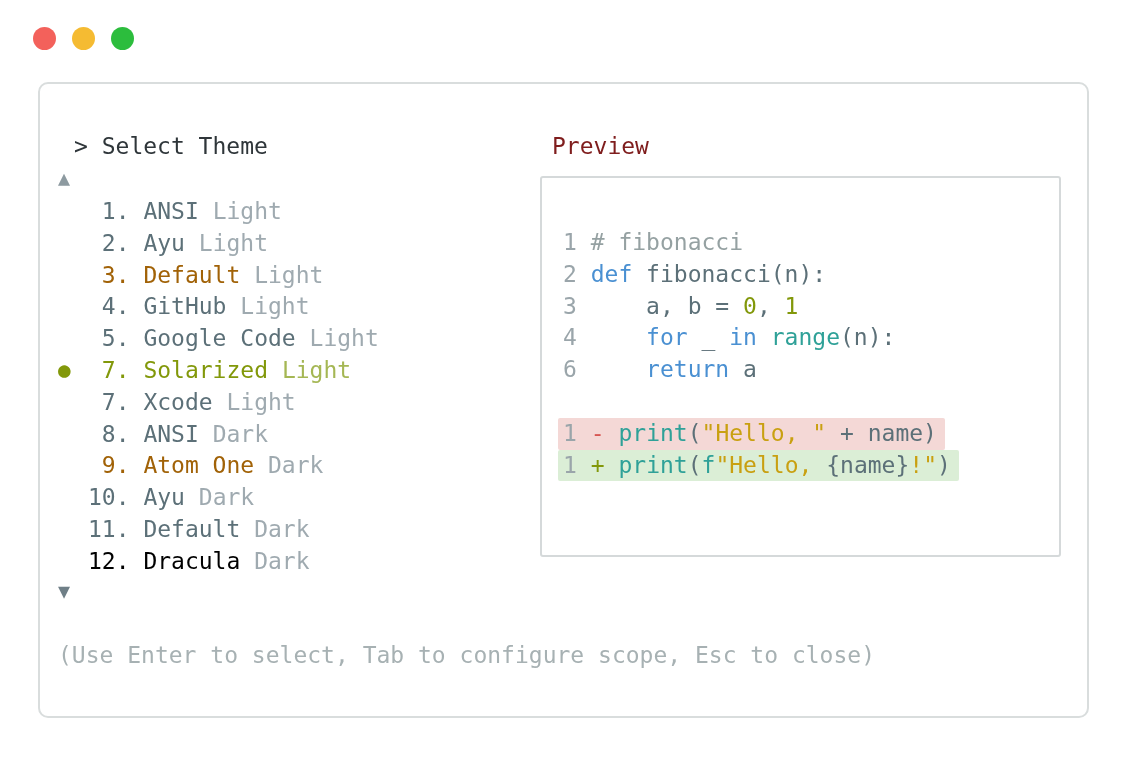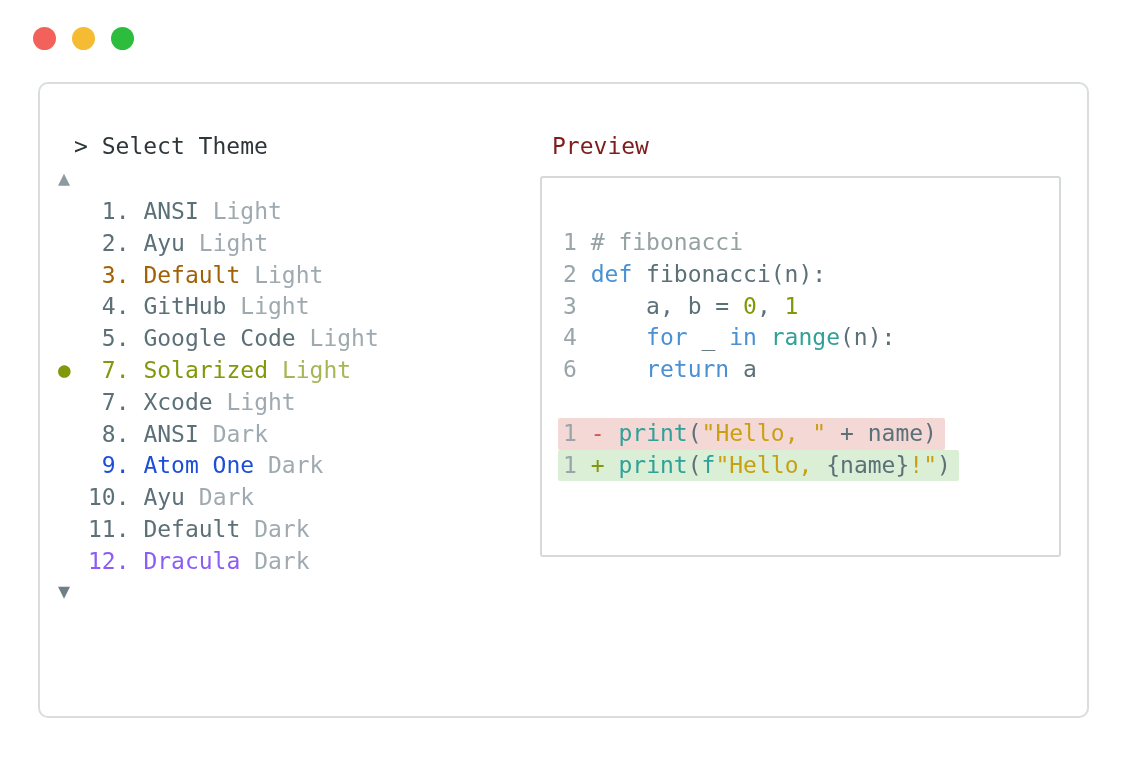--- a/index.html
+++ b/index.html
@@ -77,38 +77,39 @@
       <div class="theme-item">
         <span class="bullet-gutter" style="color: rgb(130, 152, 10);"> </span>
         <span class="item-text"><span style="color: rgb(92, 112, 120);"> 7. Xcode </span><span style="color: rgb(159, 170, 176);">Light</span></span>
       </div>
       <div class="theme-item">
         <span class="bullet-gutter" style="color: rgb(130, 152, 10);"> </span>
         <span class="item-text"><span style="color: rgb(92, 112, 120);"> 8. ANSI </span><span style="color: rgb(159, 170, 176);">Dark</span></span>
       </div>
       <div class="theme-item">
         <span class="bullet-gutter" style="color: rgb(130, 152, 10);"> </span>
-        <span class="item-text"><span style="color: #1d4ed8; text-align: right;"> 9. Atom One </span><span style="color: rgb(159, 170, 176);">Dark</span></span>
+        <span class="item-text"><span style="color: #a16207; text-align: right;"> 9. Atom One </span><span style="color: rgb(159, 170, 176);">Dark</span></span>
       </div>
       <div class="theme-item">
         <span class="bullet-gutter" style="color: rgb(130, 152, 10);"> </span>
         <span class="item-text"><span style="color: rgb(92, 112, 120);">10. Ayu </span><span style="color: rgb(159, 170, 176);">Dark</span></span>
       </div>
       <div class="theme-item">
         <span class="bullet-gutter" style="color: rgb(130, 152, 10);"> </span>
         <span class="item-text"><span style="color: rgb(92, 112, 120);">11. Default </span><span style="color: rgb(159, 170, 176);">Dark</span></span>
       </div>
       <div class="theme-item">
         <span class="bullet-gutter" style="color: rgb(130, 152, 10);"> </span>
-        <span class="item-text"><span style="color: #8b5cf6; margin-top: 37px;">12. Dracula </span><span style="color: rgb(159, 170, 176);">Dark</span></span>
+        <span class="item-text"><span style="color: #000000; margin-top: 37px;">12. Dracula </span><span style="color: rgb(159, 170, 176);">Dark</span></span>
       </div>
     </div>
 
   <div class="scroll-down">▼</div>
 
+  <div class="mono help-text">(Use Enter to select, Tab to configure scope, Esc to close)</div>
 
   <div class="preview-box">
     <div class="code-lines">
         <div class="code-line"><span class="line-inner"><span style="color: rgb(154, 165, 170);">1</span><span style="color: rgb(92, 112, 120);"> </span><span style="color: rgb(149, 161, 162);"># fibonacci</span></span></div>
         <div class="code-line"><span class="line-inner"><span style="color: rgb(154, 165, 170);">2</span><span style="color: rgb(92, 112, 120);"> </span><span style="color: rgb(74, 144, 210);">def</span><span style="color: rgb(92, 112, 120);"> fibonacci(n):</span></span></div>
         <div class="code-line"><span class="line-inner"><span style="color: rgb(154, 165, 170);">3</span><span style="color: rgb(92, 112, 120);">     a, b = </span><span style="color: rgb(130, 152, 10);">0</span><span style="color: rgb(92, 112, 120);">, </span><span style="color: rgb(130, 152, 10);">1</span></span></div>
         <div class="code-line"><span class="line-inner"><span style="color: rgb(154, 165, 170);">4</span><span style="color: rgb(92, 112, 120);">     </span><span style="color: rgb(74, 144, 210);">for</span><span style="color: rgb(92, 112, 120);"> _ </span><span style="color: rgb(74, 144, 210);">in</span><span style="color: rgb(92, 112, 120);"> </span><span style="color: rgb(47, 161, 152);">range</span><span style="color: rgb(92, 112, 120);">(n):</span></span></div>
         <div class="code-line"><span class="line-inner"><span style="color: rgb(154, 165, 170);">6</span><span style="color: rgb(92, 112, 120);">     </span><span style="color: rgb(74, 144, 210);">return</span><span style="color: rgb(92, 112, 120);"> a</span></span></div>
         <div class="code-line"><span class="line-inner"><span style="color: rgb(154, 165, 170);"></span></span></div>
         <div class="code-line"><span class="line-inner" style="background: rgb(244, 216, 214);"><span style="color: rgb(154, 165, 170);">1</span><span style="color: rgb(92, 112, 120);"> </span><span style="color: rgb(214, 85, 81);">-</span><span style="color: rgb(92, 112, 120);"> </span><span style="color: rgb(47, 161, 152);">print</span><span style="color: rgb(92, 112, 120);">(</span><span style="color: rgb(201, 160, 17);">"Hello, "</span><span style="color: rgb(92, 112, 120);"> + name)</span></span></div>

